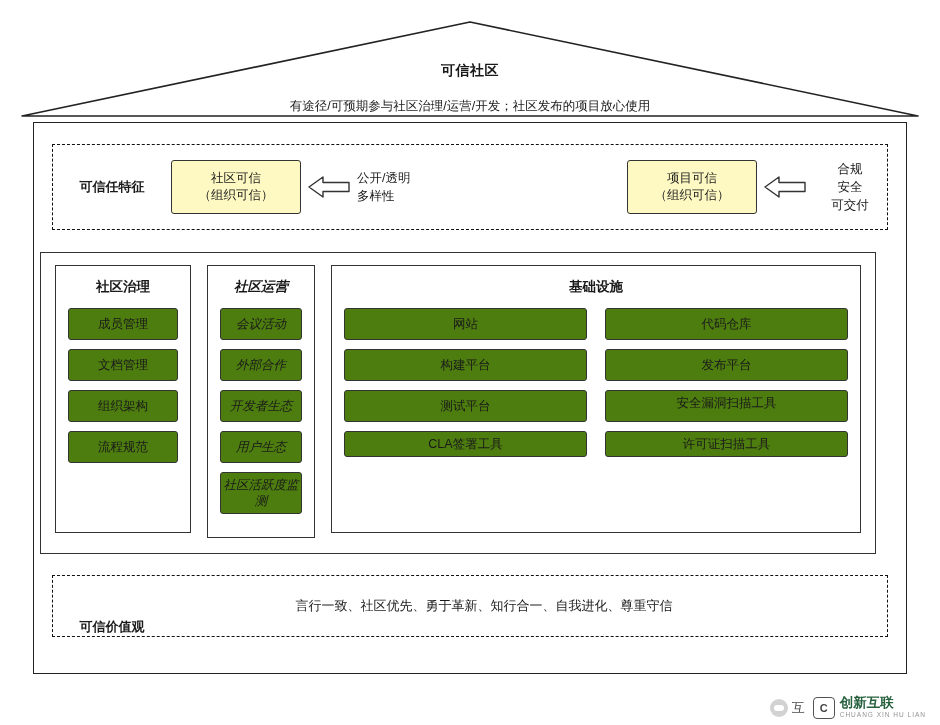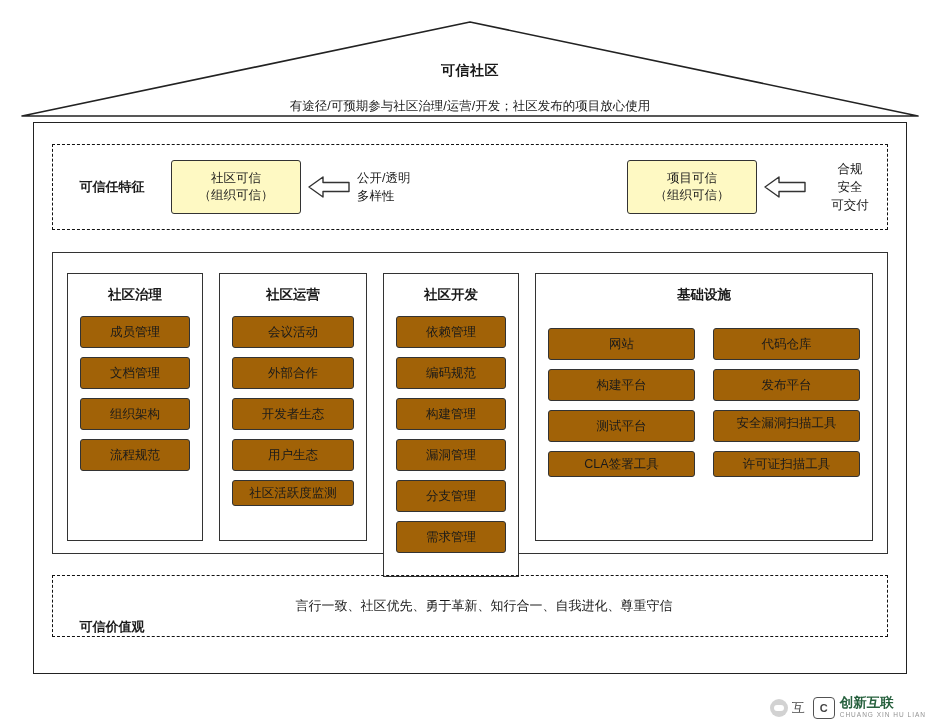--- a/index.html
+++ b/index.html
@@ -108,64 +108,64 @@
     line-height: 18px;
     text-align: left;
     flex: none;
   }
   .arrow-note.center { text-align: center; }
   .spacer-wide { flex: 1 1 auto; }
 
   
   .pillars {
     position: absolute;
-    left: 52px;
+    left: 40px;
     top: 252px;
     width: 836px;
     height: 302px;
     border: 1.3px solid #333;
     box-sizing: border-box;
     display: flex;
     align-items: flex-start;
-    padding: 20px 14px;
+    padding: 12px 14px;
     gap: 16px;
     background: #fff;
   }
   .pillar {
     border: 1.3px solid #333;
     box-sizing: border-box;
     background: #fff;
     padding: 12px 12px 14px 12px;
     display: flex;
     flex-direction: column;
     align-items: center;
     min-height: 268px;
   }
   .pillar.p1 { width: 136px; }
-  .pillar.p2 { width: 148px; }
+  .pillar.p2 { width: 108px; font-style: italic; }
   .pillar.p3 { width: 136px; }
-  .pillar.p4 { flex: 1 1 auto; gap: 12px; }
+  .pillar.p4 { flex: 1 1 auto; }
 
   .pillar-title {
     font-size: 13.5px;
     font-weight: bold;
     margin-bottom: 12px;
     text-align: center;
   }
   .item {
     width: 100%;
     border: 1.2px solid #333;
     border-radius: 3px;
     box-sizing: border-box;
     font-size: 12.5px;
     text-align: center;
     padding: 7px 2px;
     margin-bottom: 9px;
     line-height: 16px;
-    background: #a16207;
+    background: #4d7c0f;
   }
   .item.two-line { padding: 4px 2px; }
 
   .infra-grid {
     width: 100%;
     display: grid;
     grid-template-columns: 1fr 1fr;
     column-gap: 18px;
     row-gap: 0px;
   }
@@ -324,29 +324,20 @@
 
     <div class="pillar p2">
       <div class="pillar-title">社区运营</div>
       <div class="item">会议活动</div>
       <div class="item">外部合作</div>
       <div class="item">开发者生态</div>
       <div class="item">用户生态</div>
       <div class="item two-line">社区活跃度监测</div>
     </div>
 
-    <div class="pillar p3">
-      <div class="pillar-title">社区开发</div>
-      <div class="item">依赖管理</div>
-      <div class="item">编码规范</div>
-      <div class="item">构建管理</div>
-      <div class="item">漏洞管理</div>
-      <div class="item">分支管理</div>
-      <div class="item">需求管理</div>
-    </div>
 
     <div class="pillar p4">
       <div class="pillar-title">基础设施</div>
       <div class="infra-grid">
         <div class="item">网站</div>
         <div class="item">代码仓库</div>
         <div class="item">构建平台</div>
         <div class="item">发布平台</div>
         <div class="item">测试平台</div>
         <div class="item two-line">安全漏洞扫描工具</div>

